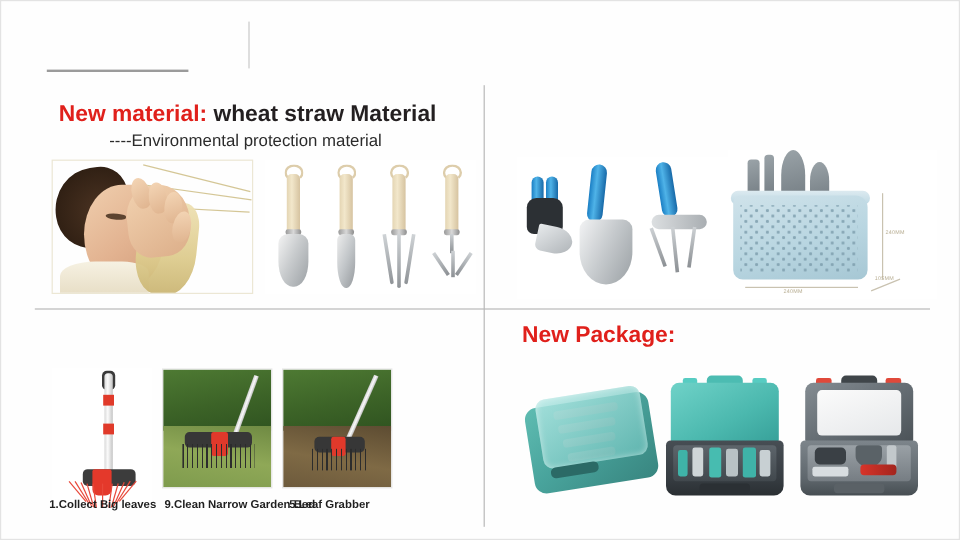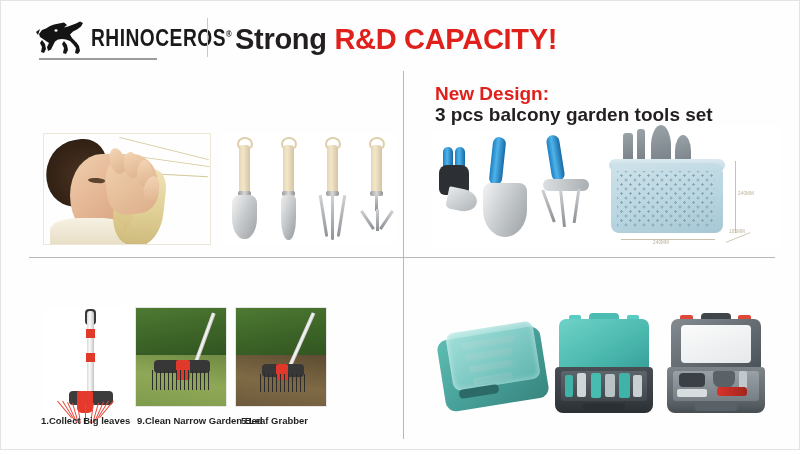--- a/index.html
+++ b/index.html
@@ -397,42 +397,32 @@
     position: absolute; left: 40px; top: 2px; width: 30px; height: 8px;
     background: #3f4549; border-radius: 4px 4px 0 0;
   }
 </style>
 </head>
 <body>
 
 <div id="slide">
 
   <div id="header">
-    <div id="logo-block">
-      <svg id="rhino-mark" viewBox="0 0 108 76">
-        <path fill="#141414" d="M8 30 L14 22 L22 19 L30 14 L38 11 L48 9 L58 7 L64 12 L58 17 L66 15 L74 12 L82 9 L90 5 L96 8 L92 15 L84 21 L76 25 L70 31 L74 38 L80 44 L86 52 L88 60 L82 58 L76 50 L70 44 L62 41 L54 40 L46 41 L40 45 L36 53 L32 61 L26 64 L24 56 L28 48 L22 44 L16 40 L10 36 Z"></path>
-        <path fill="#141414" d="M14 42 L20 50 L22 60 L18 68 L12 66 L14 56 L10 48 Z"></path>
-        <path fill="#141414" d="M58 44 L64 52 L66 62 L62 70 L56 68 L58 58 L54 50 Z"></path>
-        <path fill="#141414" d="M82 46 L88 54 L90 64 L86 70 L80 68 L82 58 Z"></path>
-        <path fill="#141414" d="M2 26 L10 20 L6 32 Z"></path>
-        <ellipse cx="42" cy="23" rx="3" ry="2.4" fill="#ffffff"></ellipse>
-      </svg>
-      <div id="logo-word"><span>RHINOCEROS</span><span id="logo-reg">®</span></div>
-    </div>
     <div id="logo-underline"></div>
     <div id="header-divider"></div>
-    <div id="slide-title">
-      <span class="t-dark">Strong </span><span class="t-red">R&amp;D CAPACITY!</span>
-    </div>
   </div>
 
   <div id="v-divider"></div>
   <div id="h-divider"></div>
 
   <div class="quad" id="quad-tl">
+    <div class="head-line head-1" id="tl-head">
+      <span class="t-red">New material:</span><span class="t-dark"> wheat straw Material</span>
+    </div>
+    <div class="sub-line" id="tl-sub">----Environmental protection material</div>
 
     <div class="photo" id="photo-woman">
       <div class="wheat-stalk" style="left:74px; top:14px; width:92px; transform:rotate(14deg);"></div>
       <div class="wheat-stalk" style="left:78px; top:26px; width:88px; transform:rotate(8deg);"></div>
       <div class="wheat-stalk" style="left:80px; top:40px; width:84px; transform:rotate(3deg);"></div>
       <div id="woman-hair"></div>
       <div id="woman-face"></div>
       <div id="woman-eye"></div>
       <div id="woman-shirt"></div>
       <div id="wheat-bundle"></div>
@@ -470,22 +460,20 @@
         <div class="t4-ferrule"></div>
         <div class="claw" style="left:16px; top:58px; height:16px;"></div>
         <div class="claw" style="left:7px;  top:72px; transform:rotate(-34deg);"></div>
         <div class="claw" style="left:17px; top:72px;"></div>
         <div class="claw" style="left:26px; top:72px; transform:rotate(34deg);"></div>
       </div>
     </div>
   </div>
 
   <div class="quad" id="quad-tr">
-    <div class="head-line head-1 t-red" id="tr-head1">New Design:</div>
-    <div class="head-line head-2 t-dark" id="tr-head2">3 pcs balcony garden tools set</div>
 
     <div class="photo" id="photo-blue3">
       <div>
         <div class="bh" style="left:12px; top:16px; width:10px; height:26px;"></div>
         <div class="bh" style="left:24px; top:16px; width:10px; height:26px;"></div>
         <div id="pruner-body"></div>
         <div id="pruner-blade"></div>
       </div>
       <div>
         <div class="bh" style="left:60px; top:6px; width:13px; height:48px; transform:rotate(6deg);"></div>
@@ -557,20 +545,21 @@
       <div class="field-rake-plate" style="left:40px; top:56px; width:12px; height:16px;"></div>
       <div class="field-tines" style="left:24px; top:66px; width:46px; height:18px;"></div>
     </div>
 
     <div class="caption" id="cap-1">1.Collect Big leaves</div>
     <div class="caption" id="cap-2">9.Clean Narrow Garden Bed</div>
     <div class="caption" id="cap-3">5.Leaf Grabber</div>
   </div>
 
   <div class="quad" id="quad-br">
+    <div class="head-line head-1 t-red" id="br-head1">New Package:</div>
 
     <div class="case" id="case-1">
       <div id="c1-body"></div>
       <div class="c1-tool" style="left:26px; top:28px; width:54px; height:7px;"></div>
       <div class="c1-tool" style="left:30px; top:40px; width:48px; height:7px;"></div>
       <div class="c1-tool" style="left:34px; top:52px; width:44px; height:7px;"></div>
       <div class="c1-tool" style="left:38px; top:64px; width:40px; height:7px;"></div>
       <div id="c1-lid"></div>
       <div id="c1-handle"></div>
     </div>

